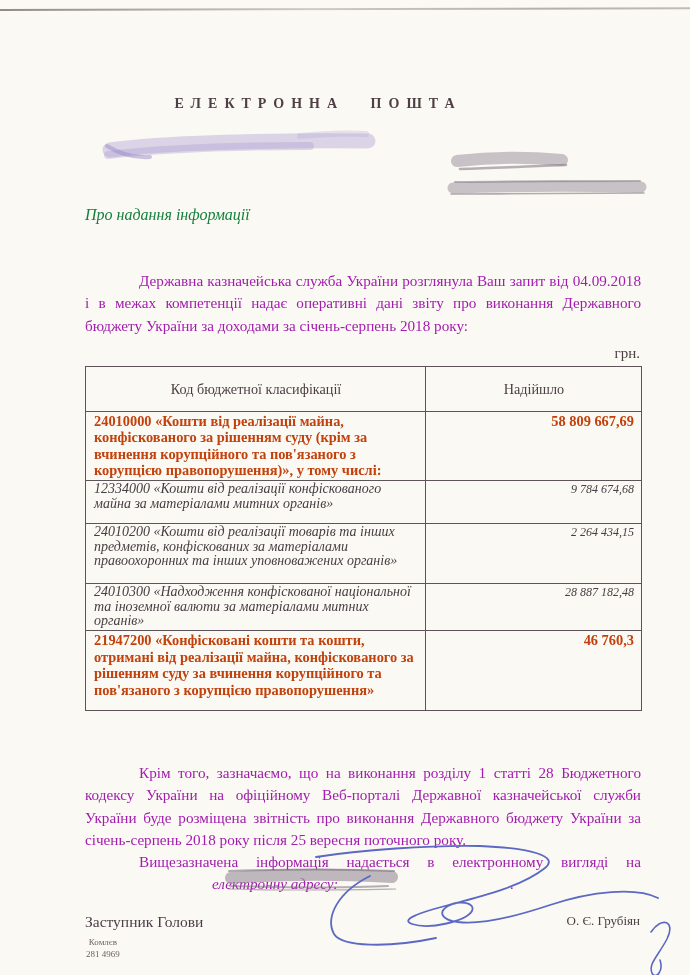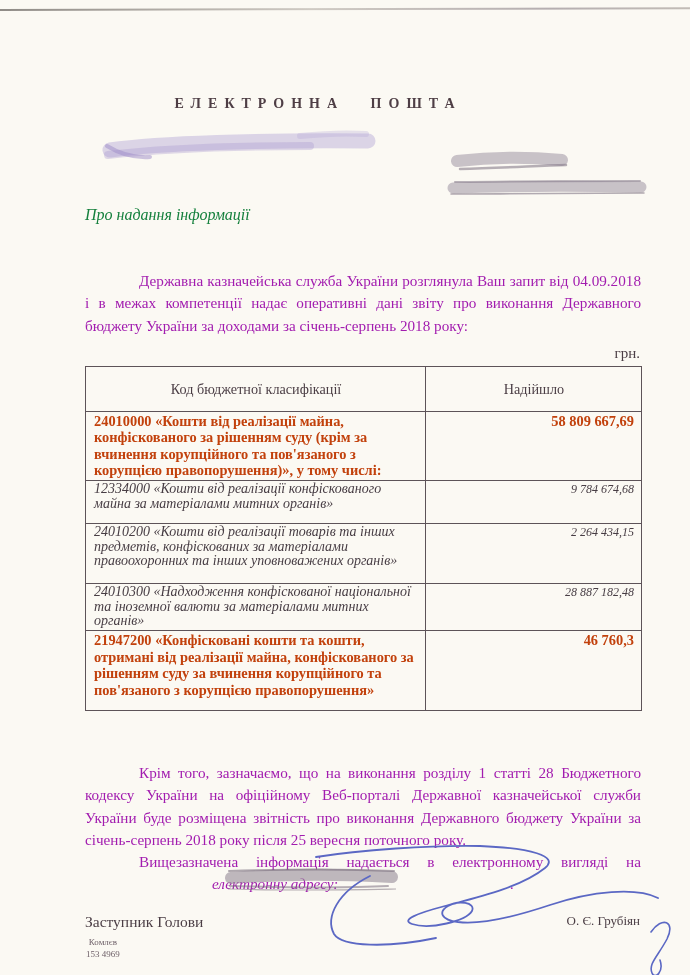--- a/index.html
+++ b/index.html
@@ -111,21 +111,21 @@
   <div class="para p-web">Крім того, зазначаємо, що на виконання розділу 1 статті 28 Бюджетного кодексу України на офіційному Веб-порталі Державної казначейської служби України буде розміщена звітність про виконання Державного бюджету України за січень-серпень 2018 року після 25 вересня поточного року.</div>
 
   <div class="para p-email-l1">Вищезазначена інформація надається в електронному вигляді на</div>
   <div class="para p-email-l2"><span>електронну адресу:</span>&nbsp;<span class="redact-spacer"></span><span>.</span></div>
 
   <div class="signer-title">Заступник Голови</div>
   <div class="signer-name">О. Є. Грубіян</div>
 
   <div class="footer-exec">
     <div>Комлєв</div>
-    <div>153 4969</div>
+    <div>281 4969</div>
   </div>
 
   <svg class="ink-overlay" width="690" height="975" viewBox="0 0 690 975">
 
     <g>
       <path d="M110,150 C160,143 260,140 368,141" stroke="#b3a6d6" stroke-width="15" stroke-linecap="round" fill="none" opacity="0.45"></path>
       <path d="M108,155 C150,150 220,146 310,146" stroke="#a899cf" stroke-width="8" stroke-linecap="round" fill="none" opacity="0.35"></path>
       <path d="M107,146 C120,154 135,158 150,157" stroke="#9d8cc7" stroke-width="4" stroke-linecap="round" fill="none" opacity="0.5"></path>
       <path d="M300,136 C330,133 350,133 366,134" stroke="#b3a6d6" stroke-width="6" stroke-linecap="round" fill="none" opacity="0.3"></path>
     </g>

